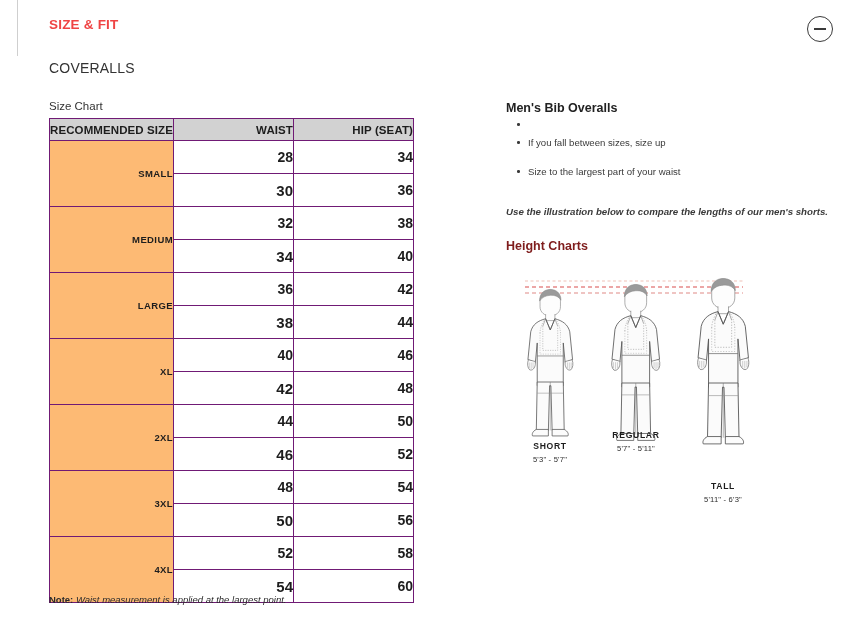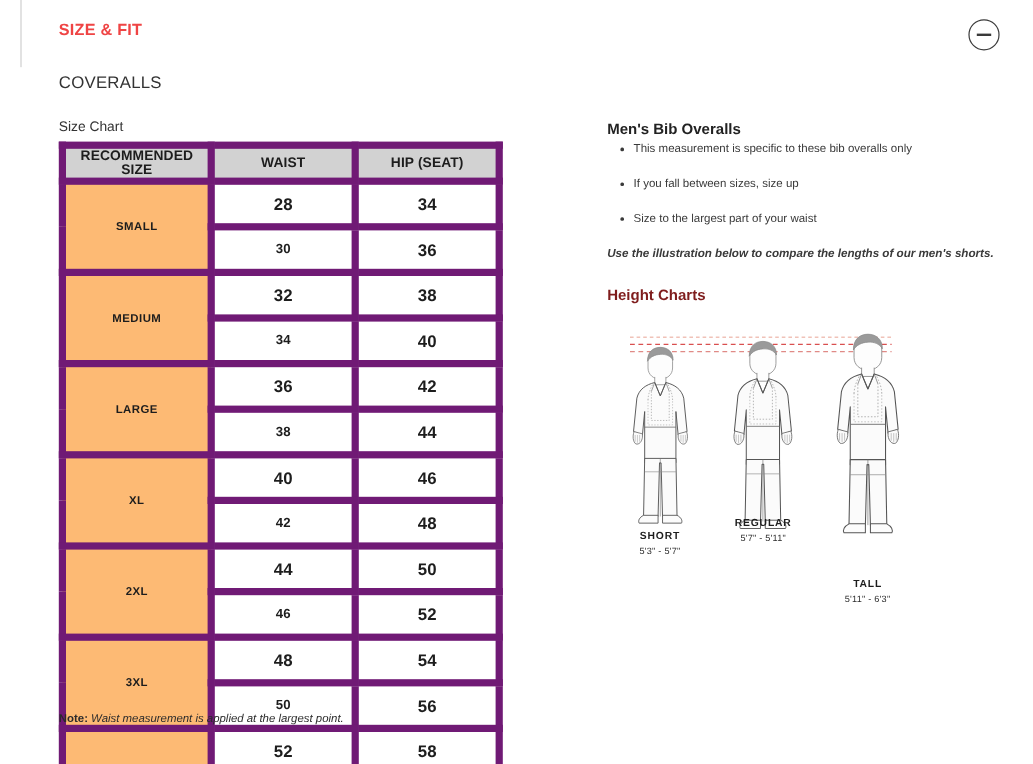--- a/index.html
+++ b/index.html
@@ -79,22 +79,22 @@
 
   table.size-chart {
     position: absolute;
     left: 49px;
     top: 118px;
     width: 364px;
     border-collapse: collapse;
     table-layout: fixed;
   }
   table.size-chart td, table.size-chart th {
-    border: 6px solid #701a75;
-    text-align: center;
+    border: 1px solid #701a75;
+    text-align: right;
     vertical-align: middle;
     padding: 0;
   }
   table.size-chart thead th {
     background: #d2d2d2;
     height: 21px;
     font-size: 11.5px;
     font-weight: bold;
     color: #1d1d1d;
     letter-spacing: 0.1px;
@@ -109,21 +109,21 @@
     font-weight: bold;
     letter-spacing: 0.4px;
     color: #1d1d1d;
   }
   td.meas {
     background: #ffffff;
     height: 32px;
     color: #1d1d1d;
   }
   td.meas.big   { font-size: 14px; font-weight: bold; }
-  td.meas.small { font-size: 11px; font-weight: bold; }
+  td.meas.small { font-size: 15px; font-weight: bold; }
 
   .note {
     position: absolute;
     left: 49px;
     top: 594px;
     font-size: 9.5px;
     color: #2b2b2b;
   }
   .note b { font-weight: bold; }
   .note i { font-style: italic; font-weight: normal; }
@@ -307,21 +307,21 @@
     </tbody>
 </table>
 
 <div class="note">
   <b>Note:</b><i> Waist measurement is applied at the largest point.</i>
 </div>
 
 <div class="right-title">Men's Bib Overalls</div>
 
 <ul class="bullets">
-  <li><span class="dot"></span><span>This measurement is specific to these bib overalls only</span></li>
+  <li><span class="dot"></span></li>
   <li><span class="dot"></span><span>If you fall between sizes, size up</span></li>
   <li><span class="dot"></span><span>Size to the largest part of your waist</span></li>
 </ul>
 
 <div class="italic-line">Use the illustration below to compare the lengths of our men's shorts.</div>
 <div class="height-charts-title">Height Charts</div>
 
 <div class="illustration">
   <svg width="260" height="200" viewBox="0 0 260 200">
     <defs>

